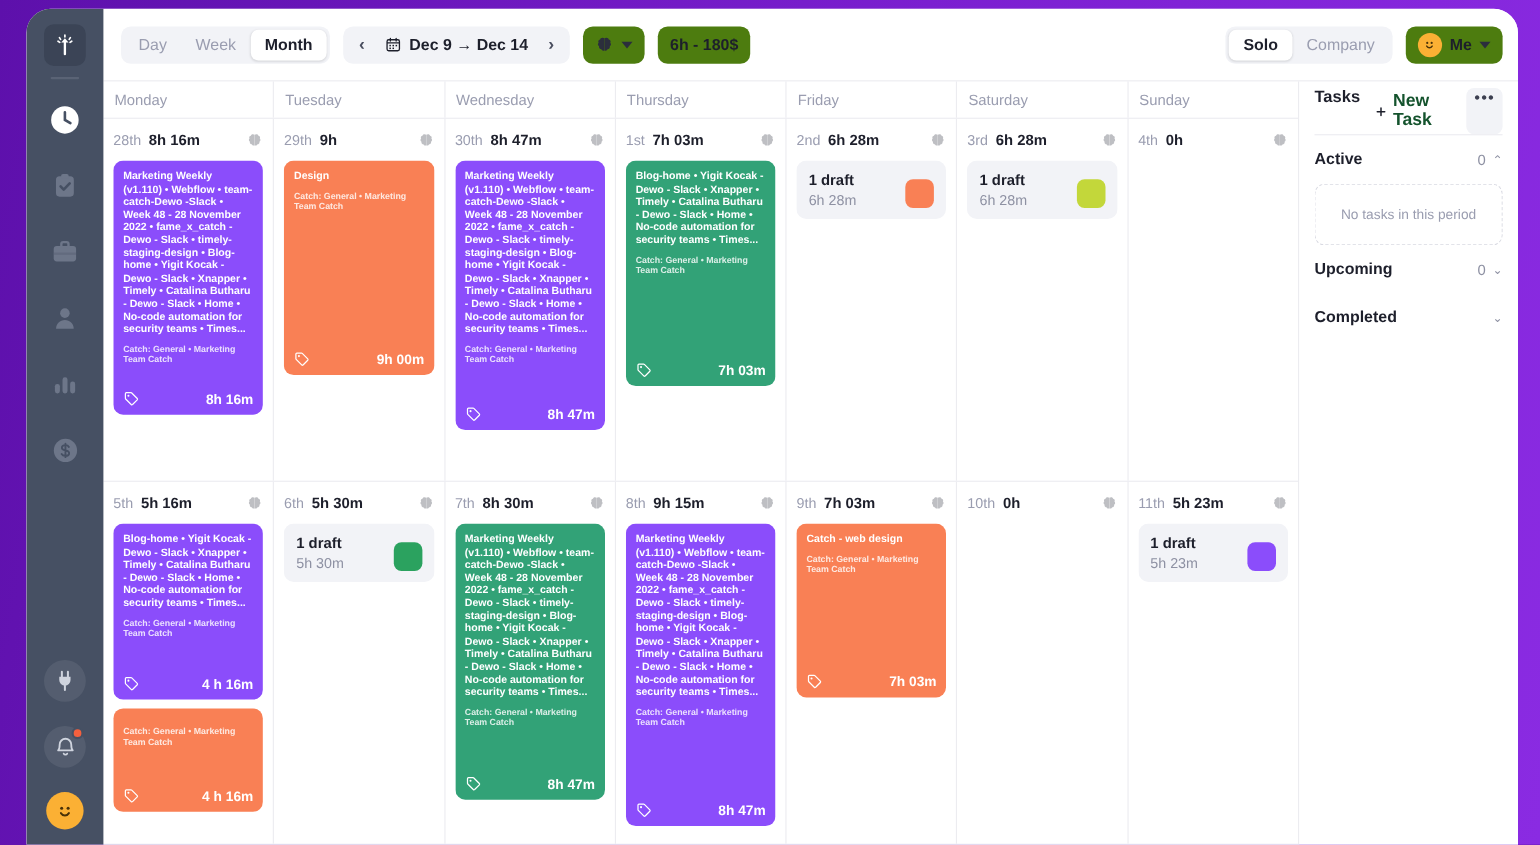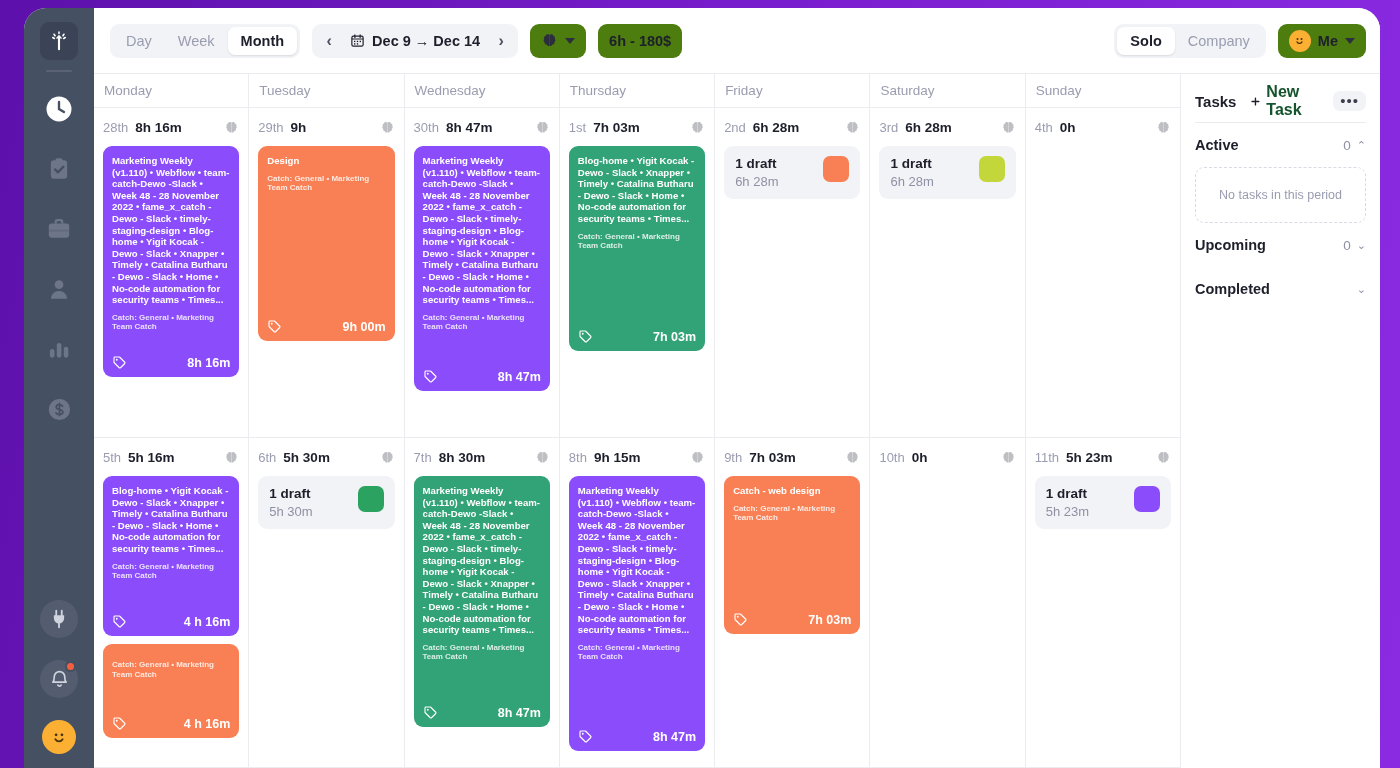--- a/index.html
+++ b/index.html
@@ -102,31 +102,31 @@
   .card {
     border-radius: 9px; color: #fff; padding: 9px 9px 7px 9px;
     display: flex; flex-direction: column; margin-bottom: 8px; overflow: hidden;
   }
   .card-title { font-size: 9.6px; line-height: 11.6px; font-weight: 700; word-break: break-word; }
   .card-sub { font-size: 8px; line-height: 9.6px; margin-top: 7px; opacity: .82; font-weight: 600;}
   .card-foot { display: flex; align-items: flex-end; justify-content: space-between; margin-top: auto; padding-top: 8px; }
   .card-dur { font-size: 12.5px; font-weight: 700; }
   .draft {
     background: #f2f3f7; border-radius: 9px; padding: 10px 11px; display: flex;
-    align-items: flex-start; justify-content: space-between; margin-bottom: 8px;
+    align-items: flex-end; justify-content: space-between; margin-bottom: 8px;
   }
   .draft-t { font-size: 13.5px; font-weight: 700; color: #1d1f2b; }
   .draft-s { font-size: 13px; color: #8e91a3; margin-top: 3px; }
   .swatch { width: 26px; height: 26px; border-radius: 7px; }
   
   #tasks {
     width: 200px; flex: 0 0 200px; border-left: 1px solid #ececf0;
     padding: 0 14px; display: flex; flex-direction: column;
   }
-  .tasks-head { display: flex; align-items: center; height: 48px; gap: 6px; padding-top: 6px; }
+  .tasks-head { display: flex; height: 48px; gap: 6px; padding-top: 6px; }
   .tasks-title { font-size: 15px; font-weight: 700; color: #1d1f2b; }
   .newtask { display: flex; align-items: center; gap: 5px; font-size: 16px;
     font-weight: 700; color: #14532d; margin-left: 8px; }
   .dots { margin-left: auto; background: #f2f3f7; border-radius: 7px;
     padding: 3px 7px; color: #3c3f50; font-size: 15px; letter-spacing: 1px; line-height: 14px;}
   .tasks-rule { height: 1px; background: #ececf0; }
   .sect { display: flex; align-items: center; height: 44px; }
   .sect-l { font-size: 14.5px; font-weight: 700; color: #1d1f2b; }
   .sect-r { margin-left: auto; font-size: 13.5px; color: #8e91a3; display:flex; align-items:center; gap:6px;}
   .chev { color: #8e91a3; font-size: 11px; }

